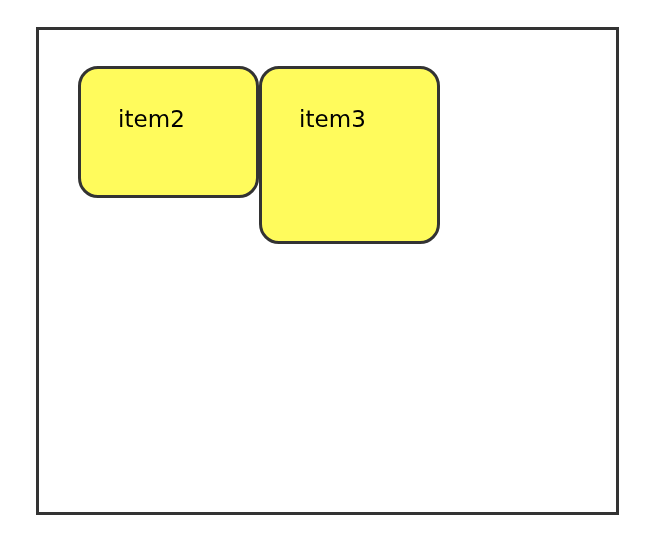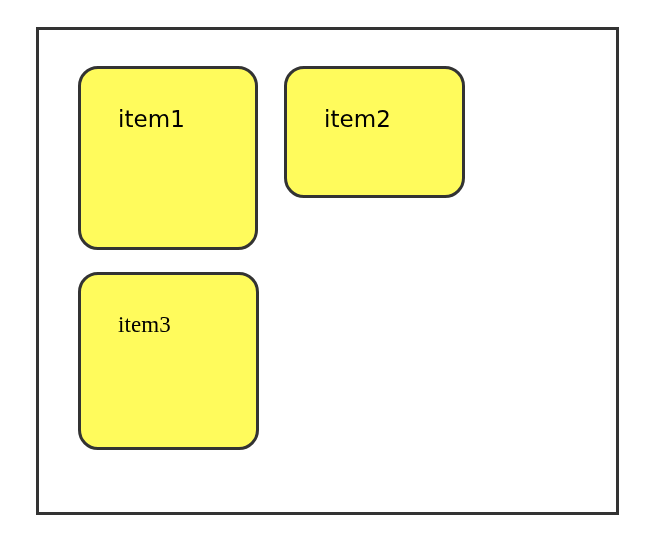--- a/index.html
+++ b/index.html
@@ -59,44 +59,40 @@
   .item-2 {
     width: 181px;
     height: 132px;
     margin: 0 0 22px 0;
   }
 
   .item-3 {
     width: 181px;
     height: 178px;
     margin: 0;
-    font-family: Liberation Serif, serif;
   }
 
   .item-label {
     position: absolute;
     left: 37px;
     top: 36px;
     font-size: 23px;
     line-height: 28px;
     color: #000000;
     white-space: nowrap;
     letter-spacing: 0.1px;
   }
 </style>
 </head>
 <body>
 
 <div id="stage">
 
   <div class="container">
 
-    <div class="item item-1">
-      <span class="item-label">item1</span>
-    </div>
 
     <div class="item item-2">
       <span class="item-label">item2</span>
     </div>
 
     <div class="item item-3">
       <span class="item-label">item3</span>
     </div>
 
   </div>

